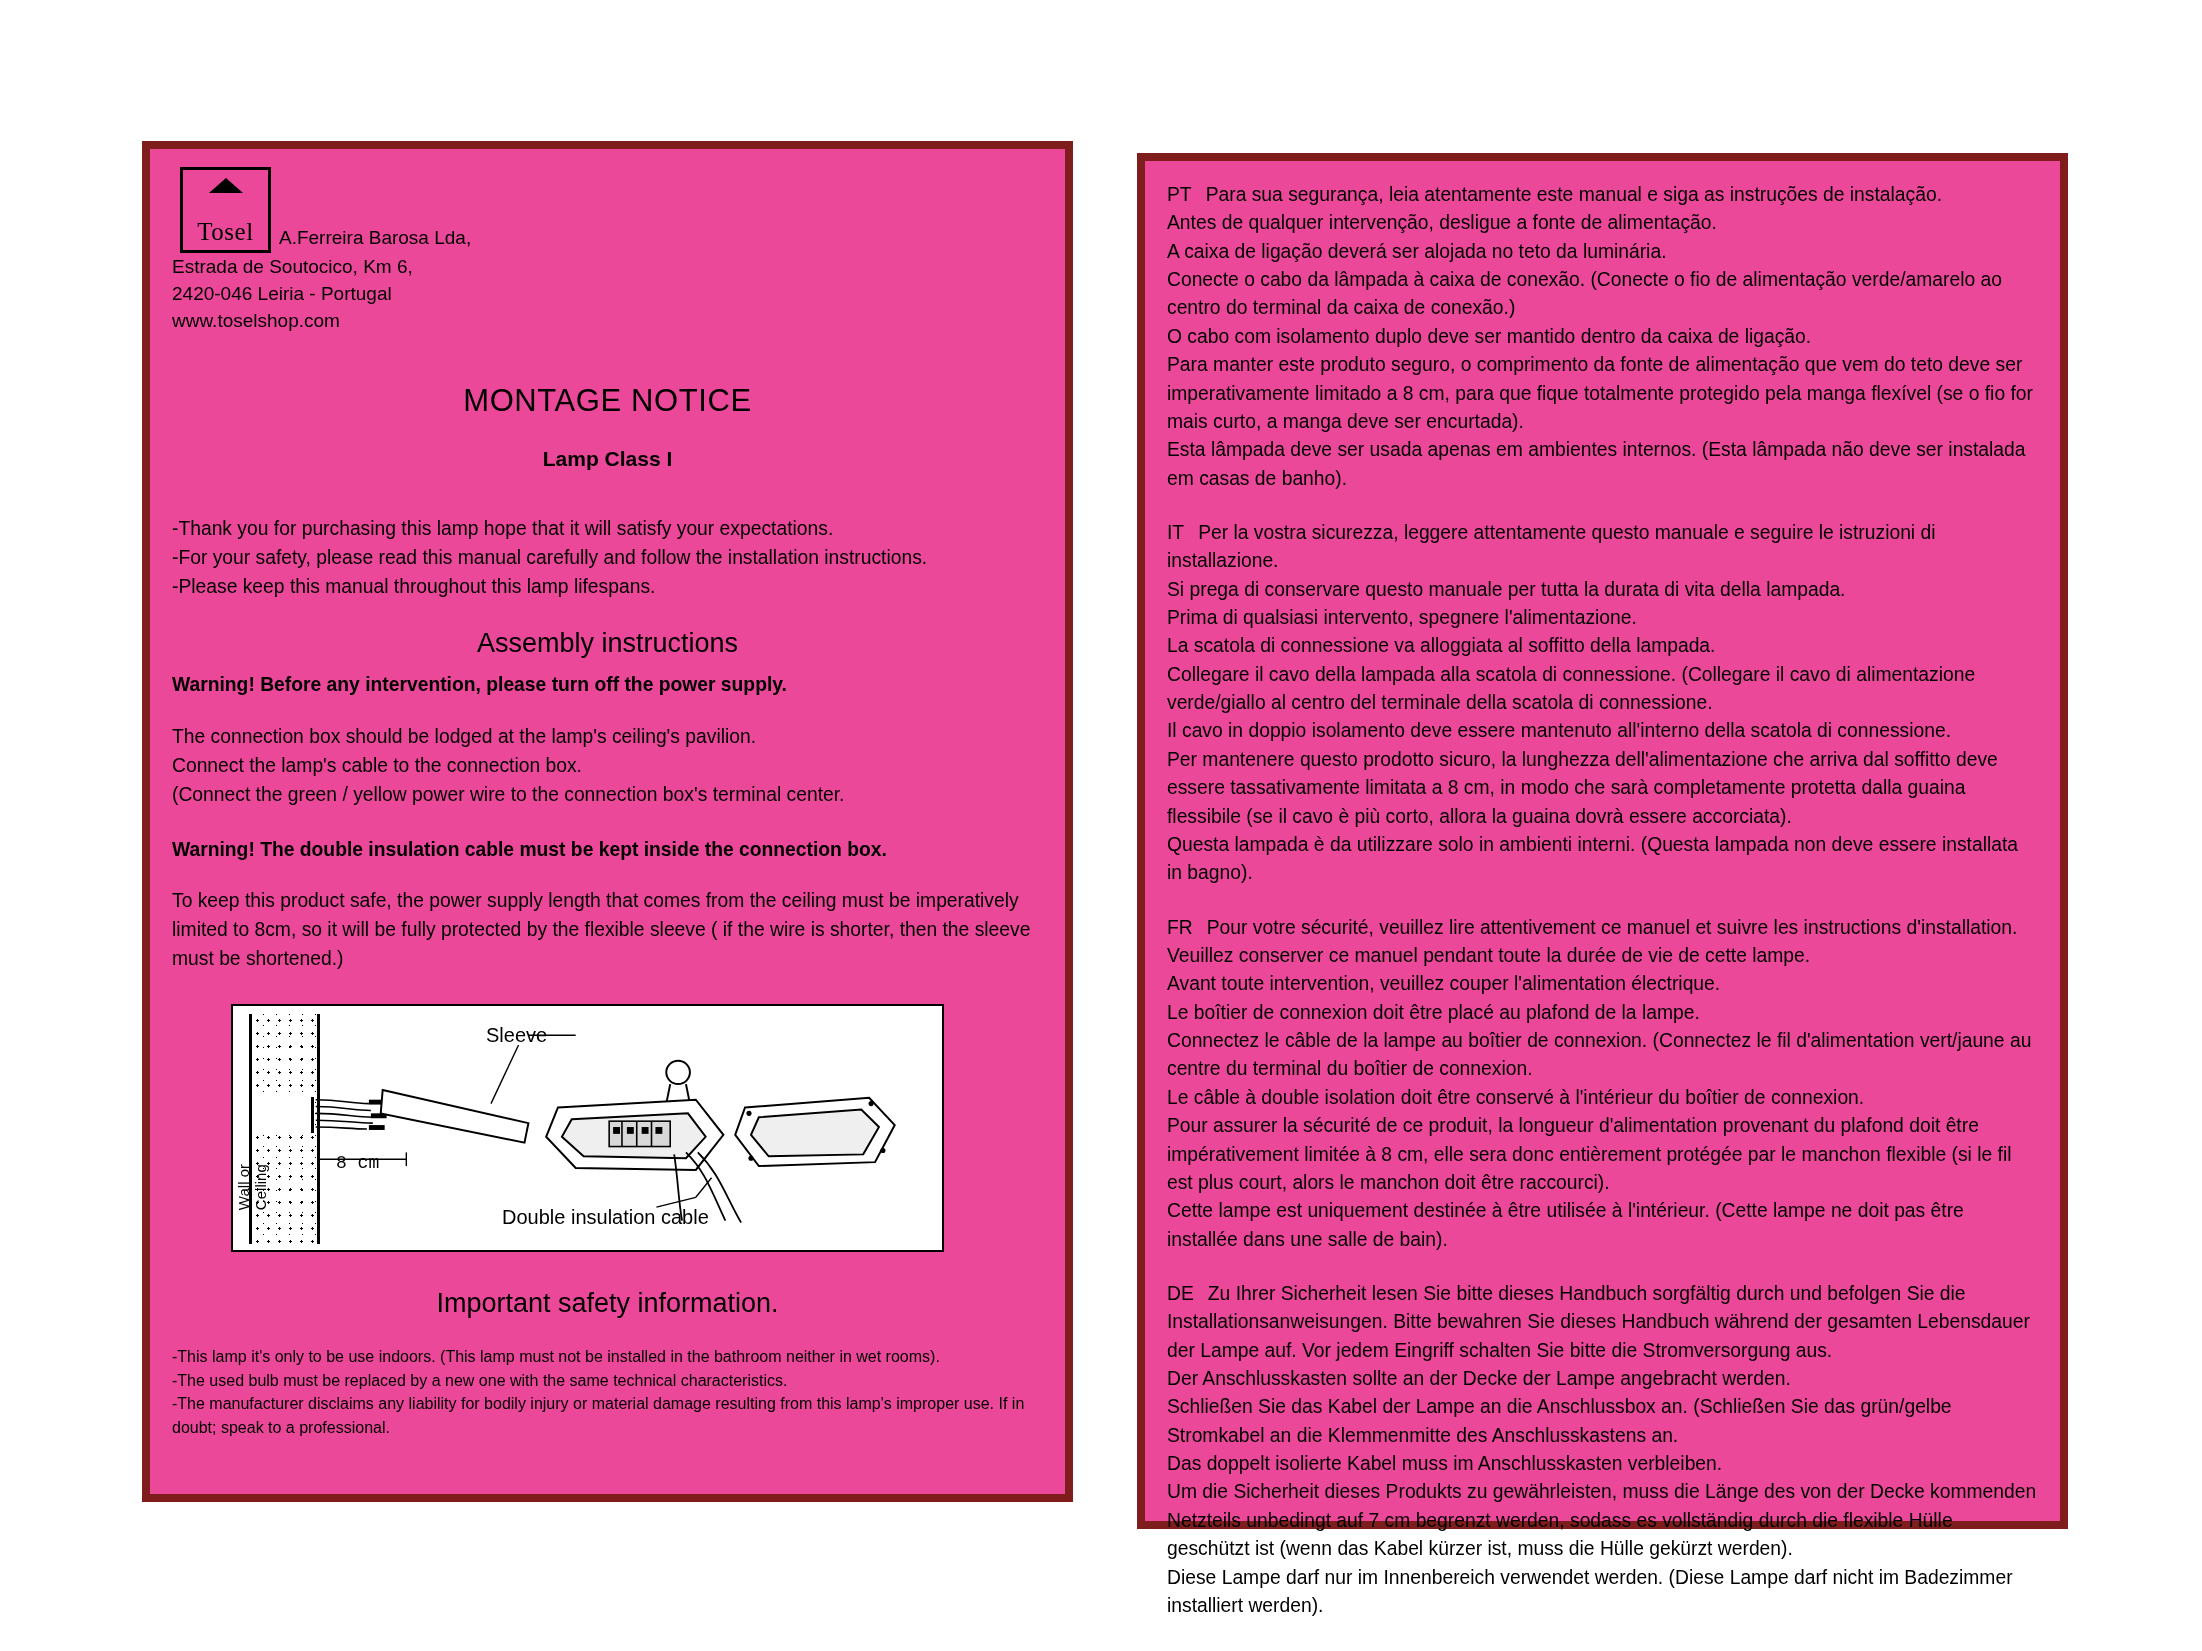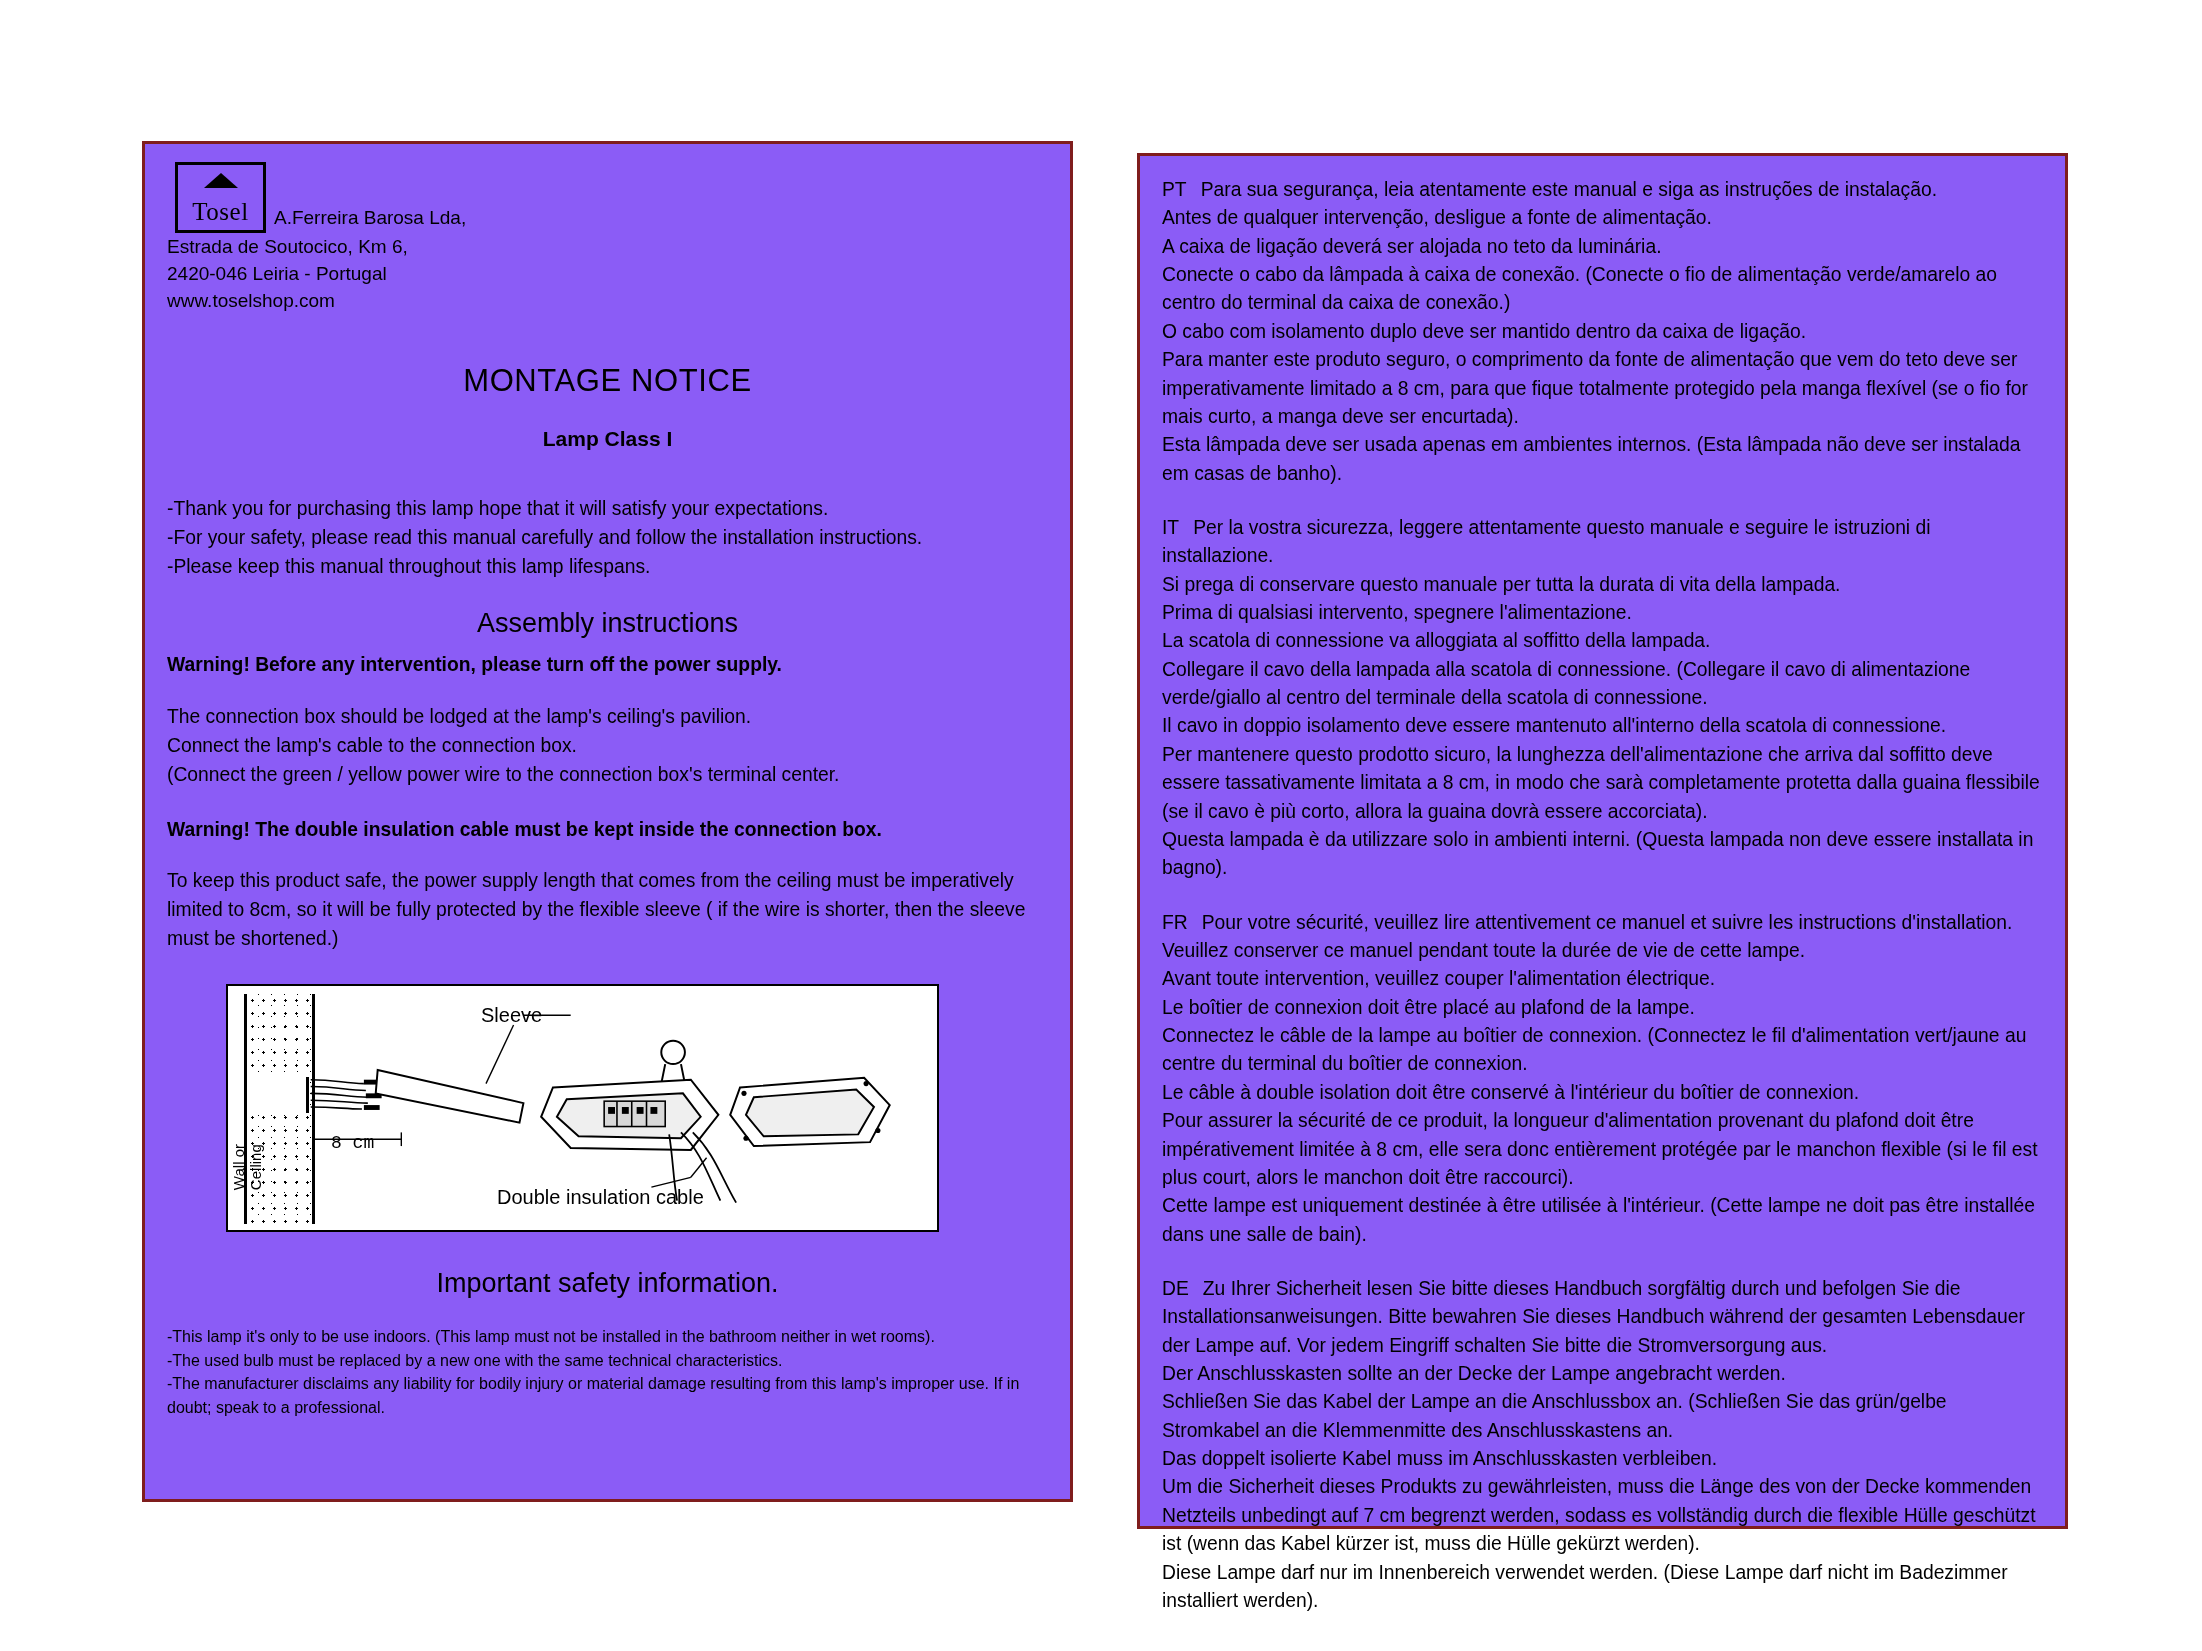--- a/index.html
+++ b/index.html
@@ -17,23 +17,23 @@
   }
   .page {
     position: absolute;
     top: 0; left: 0;
     width: 2203px;
     height: 1651px;
   }
   
   .panel {
     position: absolute;
-    border: 3px solid #7f1d1d;
+    border: 8px solid #7f1d1d;
     box-sizing: border-box;
-    background: #8b5cf6;
+    background: #ec4899;
   }
   #left-panel {
     left: 142px;
     top: 141px;
     width: 931px;
     height: 1361px;
     padding: 18px 22px;
   }
   #right-panel {
     left: 1137px;
@@ -42,21 +42,21 @@
     height: 1376px;
     padding: 18px 22px;
   }
   
   .logo-block {
     position: relative;
     margin-left: 8px;
   }
   .logo-box {
     width: 91px;
-    height: 71px;
+    height: 86px;
     border: 3px solid #000;
     box-sizing: border-box;
     position: relative;
     display: flex;
     align-items: flex-end;
     justify-content: center;
     padding-bottom: 4px;
   }
   .logo-box .lampshade {
     position: absolute;

